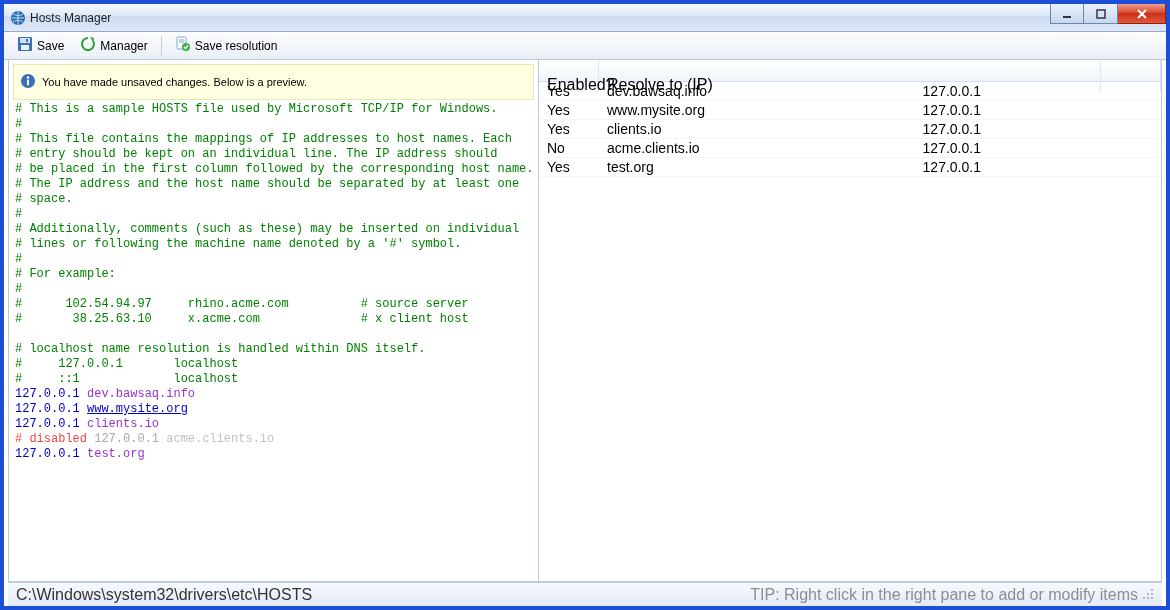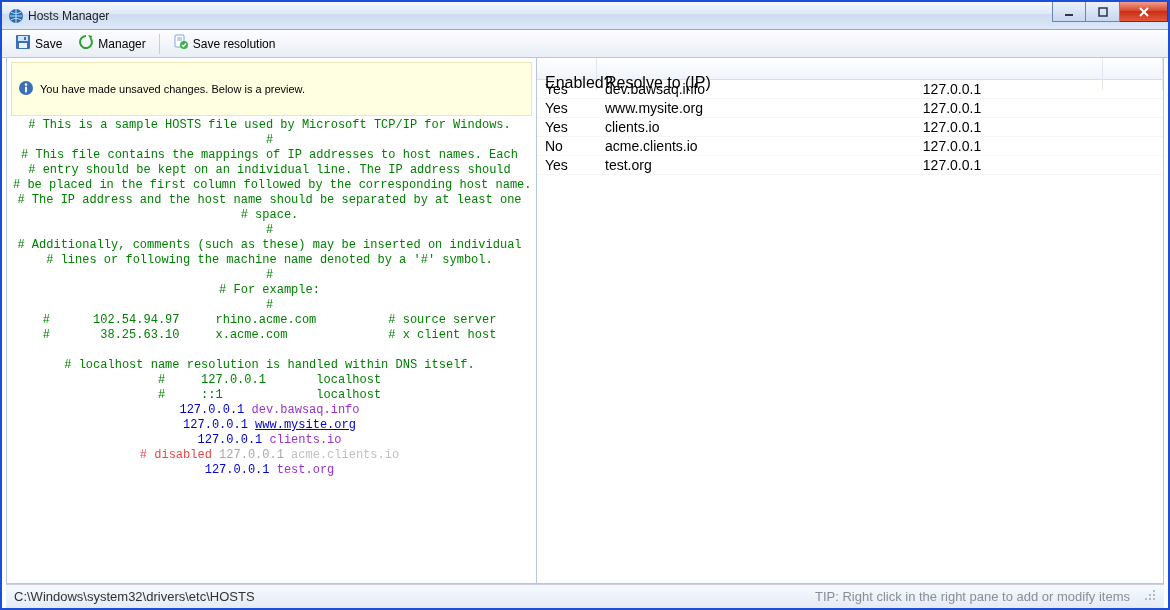--- a/index.html
+++ b/index.html
@@ -1,19 +1,19 @@
 <!DOCTYPE html>
 <html><head>
 <meta charset="utf-8">
 <style>
   * { box-sizing: border-box; }
   html, body { margin:0; padding:0; font-family: "Segoe UI", Tahoma, sans-serif; font-size:12px; }
   body { width:1170px; height:610px; background:#6b8bc4; }
 
-  .window { position:absolute; left:0; top:0; width:1170px; height:610px; border:2px solid #1d4ed8; background:#fff; display:flex; flex-direction:column; }
+  .window { position:absolute; left:0; top:0; width:1170px; height:610px; border:4px solid #1d4ed8; background:#fff; display:flex; flex-direction:column; }
 
   
   .titlebar { height:28px; background:linear-gradient(#f6f9fe,#dde7f7 45%,#cedbef 46%,#dde9f9); border-bottom:1px solid #94a9c9; display:flex; align-items:center; padding-left:6px; position:relative; }
   .titlebar .title { color:#1e1e1e; font-size:12px; margin-left:4px; }
   .titlebar .appicon svg { width:16px; height:16px; display:block; }
   .winbtns { position:absolute; right:0; top:0; display:flex; }
   .winbtn { width:34px; height:20px; border:1px solid #6c87ab; border-top:none; background:linear-gradient(#eaf1fb,#c7d7ef); display:flex; align-items:center; justify-content:center; font-size:10px; cursor:default; }
   .winbtn+.winbtn{ border-left:none; }
   .winbtn.close { width:48px; background:linear-gradient(#f09e8e,#d9492f 45%,#c72d14 46%,#e2583d); color:#fff; border-color:#8e2412; border-top-right-radius:0; }
   .winbtn svg{ width:10px; height:10px; }
@@ -22,43 +22,43 @@
   
   .toolbar { height:28px; background:linear-gradient(#fdfdfe,#e9eef6); border-bottom:1px solid #b8c6de; display:flex; align-items:center; padding:0 6px; gap:2px; }
   .tbtn { display:flex; align-items:center; gap:4px; padding:2px 6px; border:1px solid transparent; border-radius:3px; cursor:default; }
   .tbtn svg { width:16px; height:16px; }
   .tsep { width:1px; height:20px; background:#c3cfde; margin:0 4px; }
 
   .body { flex:1; display:flex; border:1px solid #b8c6de; border-top:none; margin:0 4px 0 4px; }
   .left { width:530px; display:flex; flex-direction:column; border-right:1px solid #b8c6de; }
   .right { flex:1; background:#fff; }
 
-  .notice { background:#ffffe1; border:1px solid #e9e7b5; margin:4px 4px 0 4px; padding:17px 6px; display:flex; align-items:center; gap:6px; font-size:11px; }
+  .notice { background:#ffffe1; border:1px solid #e9e7b5; margin:4px 4px 0 4px; padding:8px 6px; display:flex; align-items:center; gap:6px; font-size:11px; }
   .notice svg{ width:16px;height:16px; }
 
-  .editor { flex:1; margin:0px 4px 0 0; padding:2px 6px 6px 6px; font-family:"Courier New",monospace; font-size:12px; line-height:15px; white-space:pre; overflow:auto; background:#fff;text-align:center; }
+  .editor { flex:1; margin:0px 4px 0 0; padding:2px 6px 6px 6px; font-family:"Courier New",monospace; font-size:12px; line-height:15px; white-space:pre; overflow:auto; background:#fff; }
   .editor .comment { color:#008000; }
   .editor .ip { color:#0000cd; }
   .editor .host { color:#9932cc; }
   .editor .link { color:#0000cd; text-decoration:underline; }
   .editor .disabledkw { color:#ef4444; }
   .editor .disip { color:#a9a9a9; }
   .editor .dishost { color:#c0c0c0; }
 
   
   .thead { display:flex; background:linear-gradient(#ffffff,#f0f4fa); border-bottom:1px solid #d6deea; height:22px; }
   .thead .th { padding:16px 8px; font-size:16px; border-right:1px solid #e1e7f1; }
   .col1{ width:60px; } .col2{ flex:1.3; } .col3{ flex:1; } .colend{ width:60px; }
   .tbody .tr { display:flex; height:19px; align-items:center; border-bottom:1px solid #f5f5f5; }
   .tbody .td { padding:2px 8px; font-size:14px; }
   .tbody { min-height:100%; }
   .right-inner{ height:100%; display:flex; flex-direction:column; }
 
-  .statusbar { height:24px; background:linear-gradient(#f6f9fe,#e4ebf6); border-top:1px solid #c5d1e3; display:flex; align-items:center; justify-content:space-between; padding:0 8px; font-size:13px; color:#333; margin:0 4px; }
-  .statusbar .tip{ color:#8a8f96; display:flex; align-items:flex-end; gap:14px; }
+  .statusbar { height:24px; background:linear-gradient(#f6f9fe,#e4ebf6); border-top:1px solid #c5d1e3; display:flex; align-items:center; justify-content:space-between; padding:0 8px; font-size:16px; color:#333; margin:0 4px; }
+  .statusbar .tip{ color:#8a8f96; display:flex; align-items:flex-end; gap:4px; }
   .grip svg{ width:12px;height:12px; }
 </style>
 </head>
 <body>
 
 <div class="window">
 
   <div class="titlebar">
     <span class="appicon">
       <svg viewBox="0 0 16 16">

